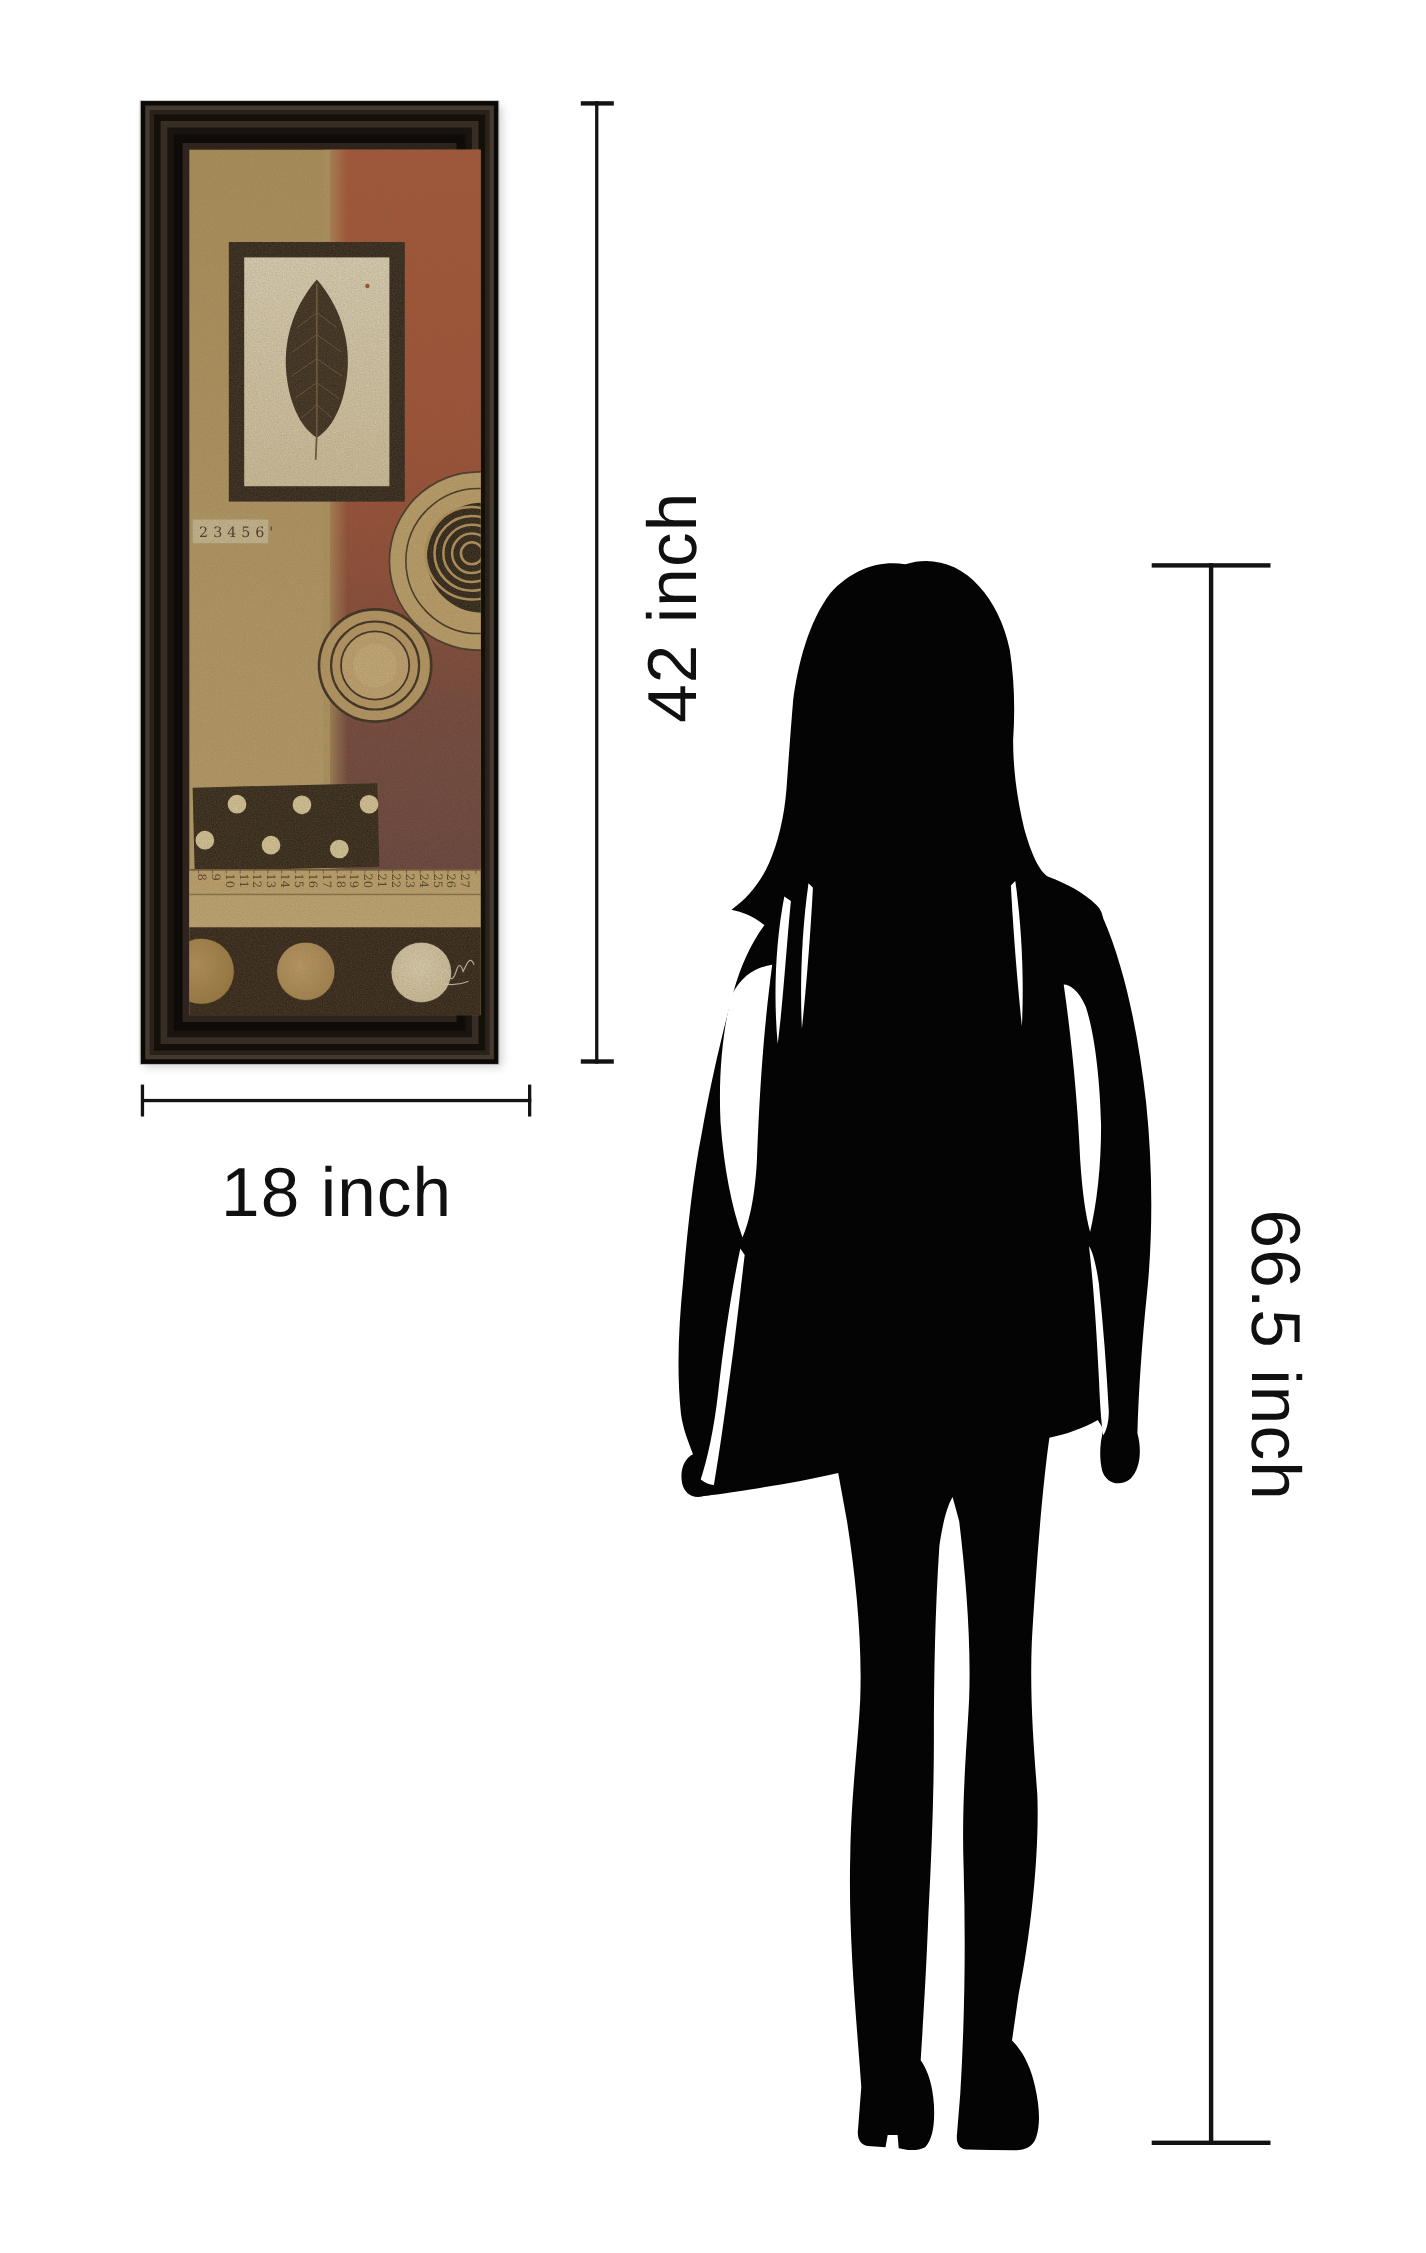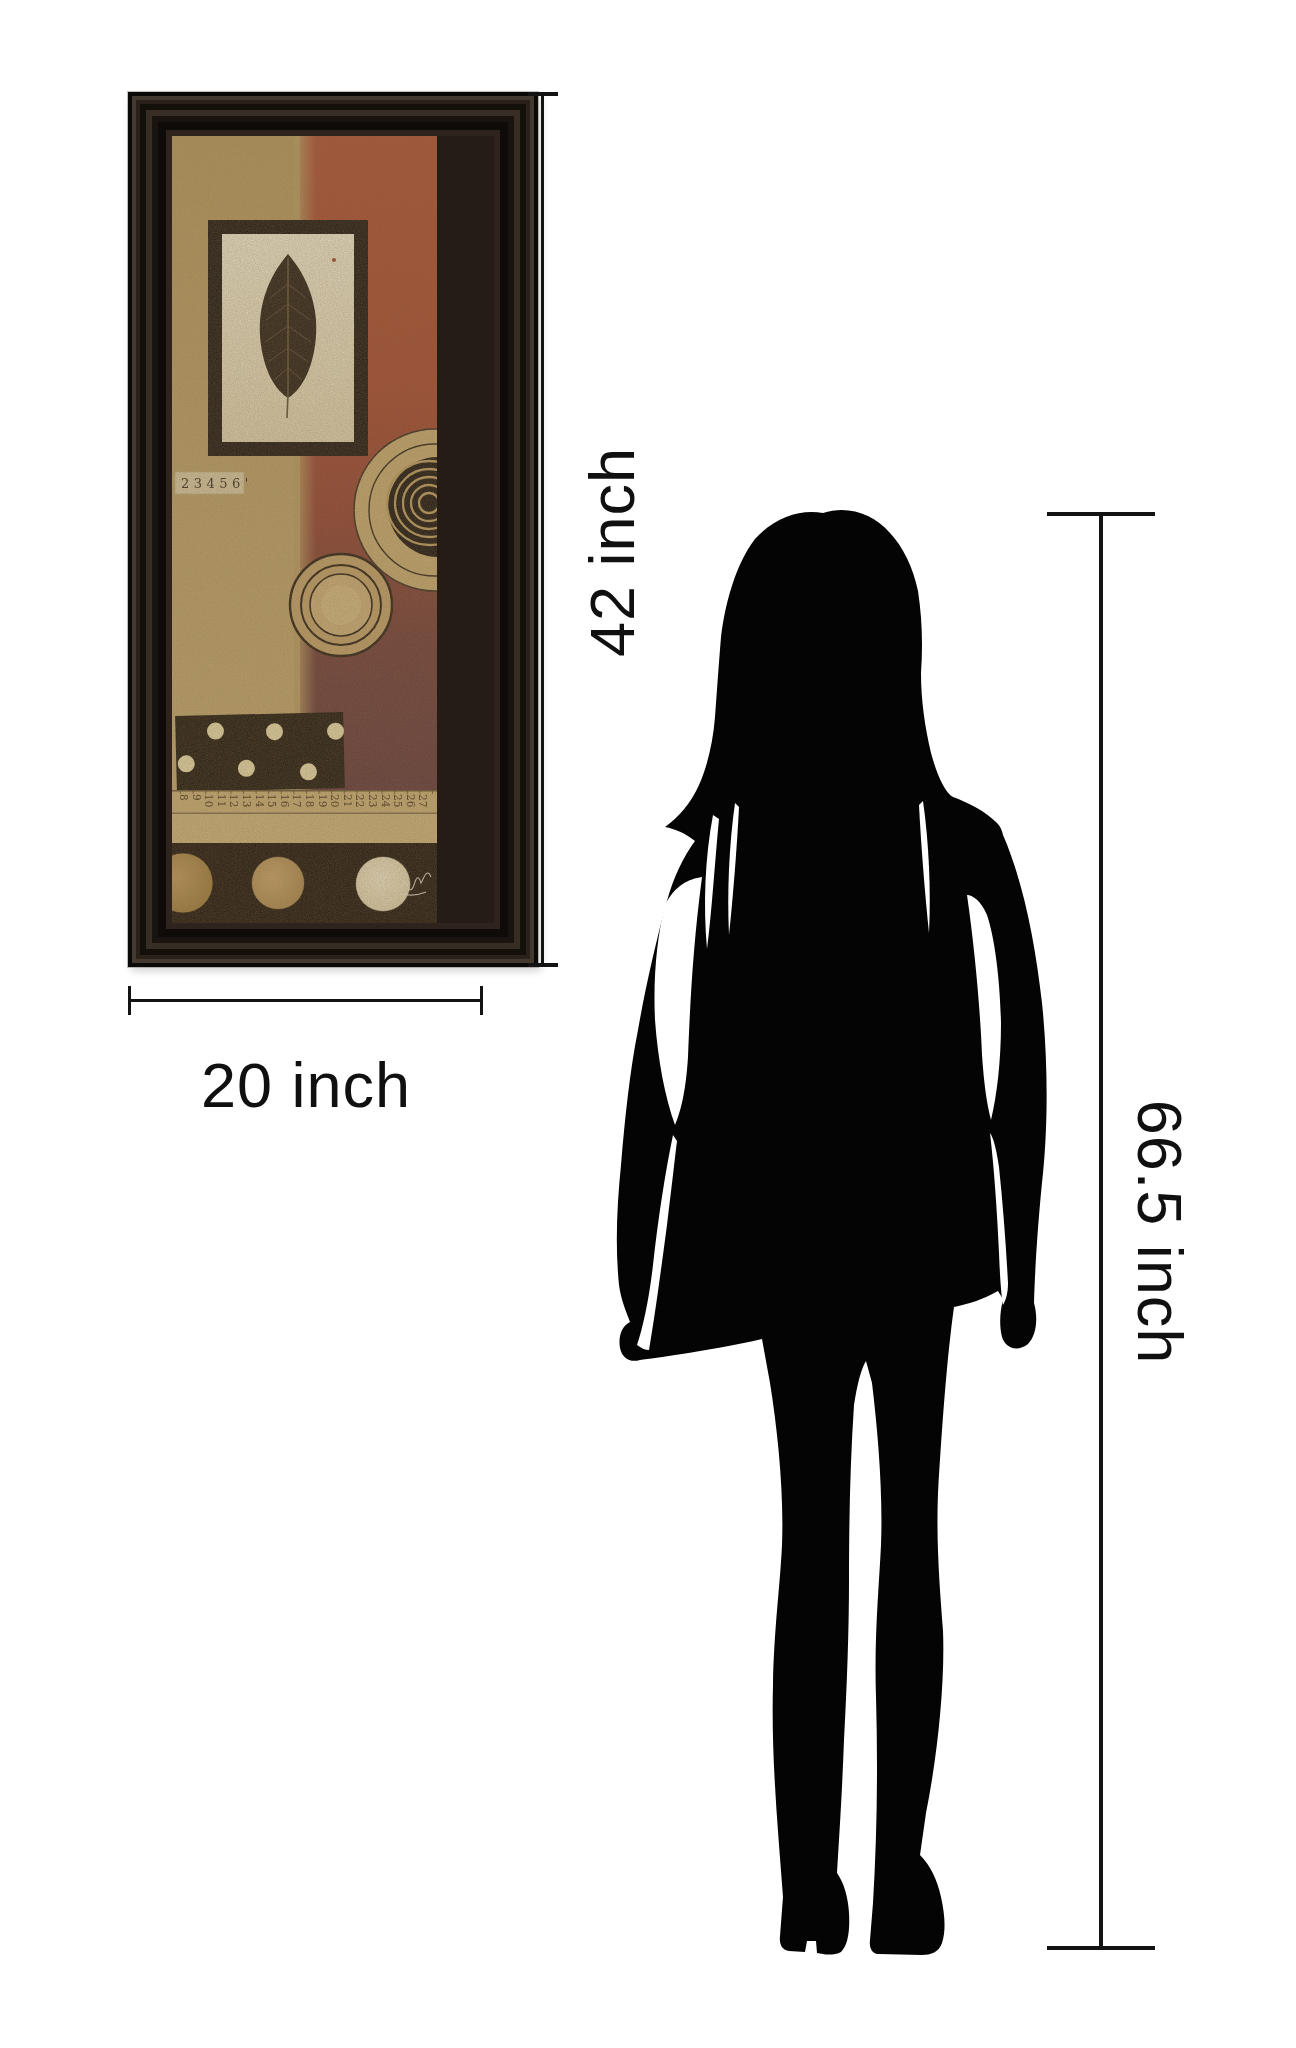--- a/index.html
+++ b/index.html
@@ -3,21 +3,21 @@
 <meta charset="utf-8">
 <style>
   html,body{margin:0;padding:0;}
   body{
     width:1296px;height:2048px;position:relative;overflow:hidden;
     background:#ffffff;
     font-family:"Liberation Sans", sans-serif;
   }
   
   .frame{
-    position:absolute;left:128px;top:92px;width:410px;height:875px;
+    position:absolute;left:128px;top:92px;width:325px;height:875px;
     background:#241c15;
     box-shadow:0 0 0 1px rgba(128,122,114,.45), 3px 4px 8px rgba(0,0,0,.18);
   }
   .molding{
     position:absolute;inset:0;
     box-shadow:
       inset 0 0 0 4px #0b0908,
       inset 0 0 0 8px #44392f,
       inset 0 0 0 12px #2a211a,
       inset 0 0 0 18px #121009,
@@ -197,21 +197,21 @@
 </div>
 
 <div class="dim v42"></div>
 <div class="dim v42capT"></div>
 <div class="dim v42capB"></div>
 <div class="dim-label lbl42">42 inch</div>
 
 <div class="dim h18"></div>
 <div class="dim h18tickL"></div>
 <div class="dim h18tickR"></div>
-<div class="dim-label lbl18">20 inch</div>
+<div class="dim-label lbl18">18 inch</div>
 
 <div class="dim v66"></div>
 <div class="dim v66capT"></div>
 <div class="dim v66capB"></div>
 <div class="dim-label lbl665">66.5 inch</div>
 
 <svg class="person" viewBox="0 0 490 1450">
   <path fill="#040404" d="
     M238,8
     C262,0 288,8 305,28

